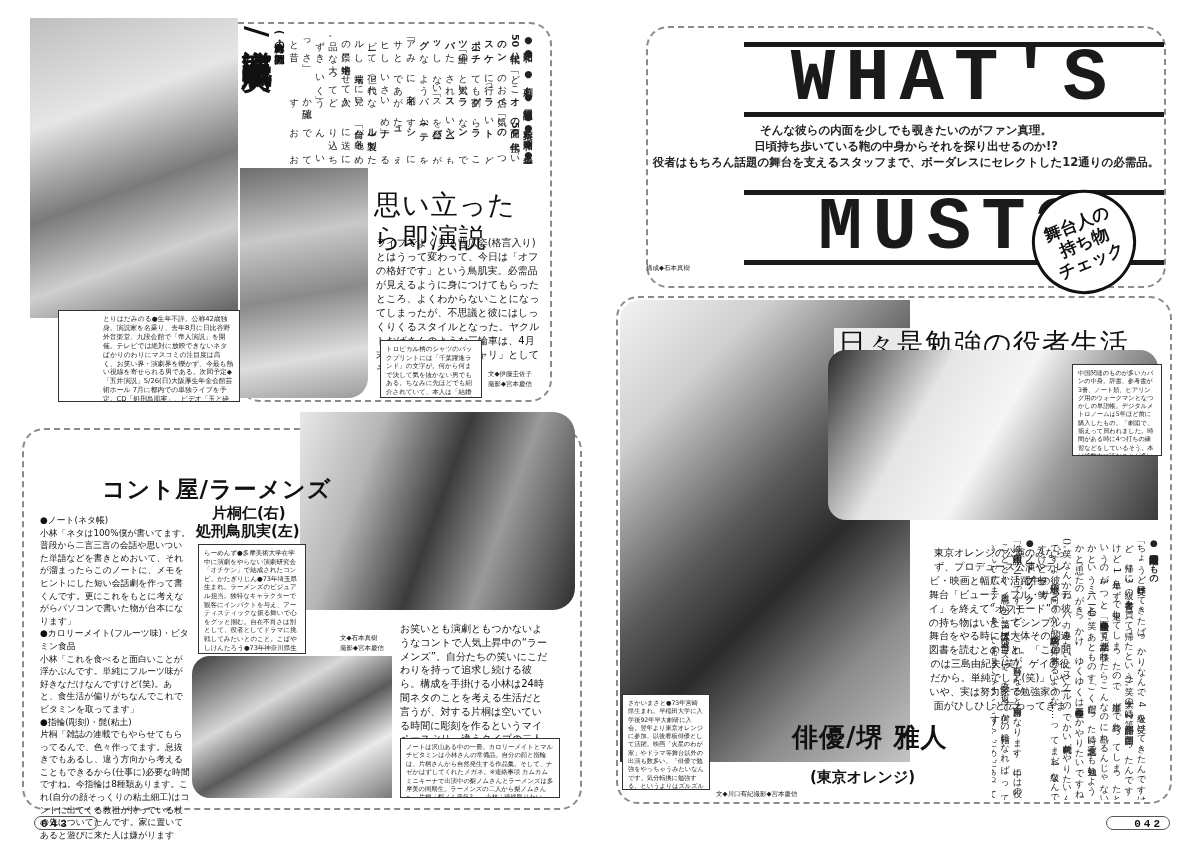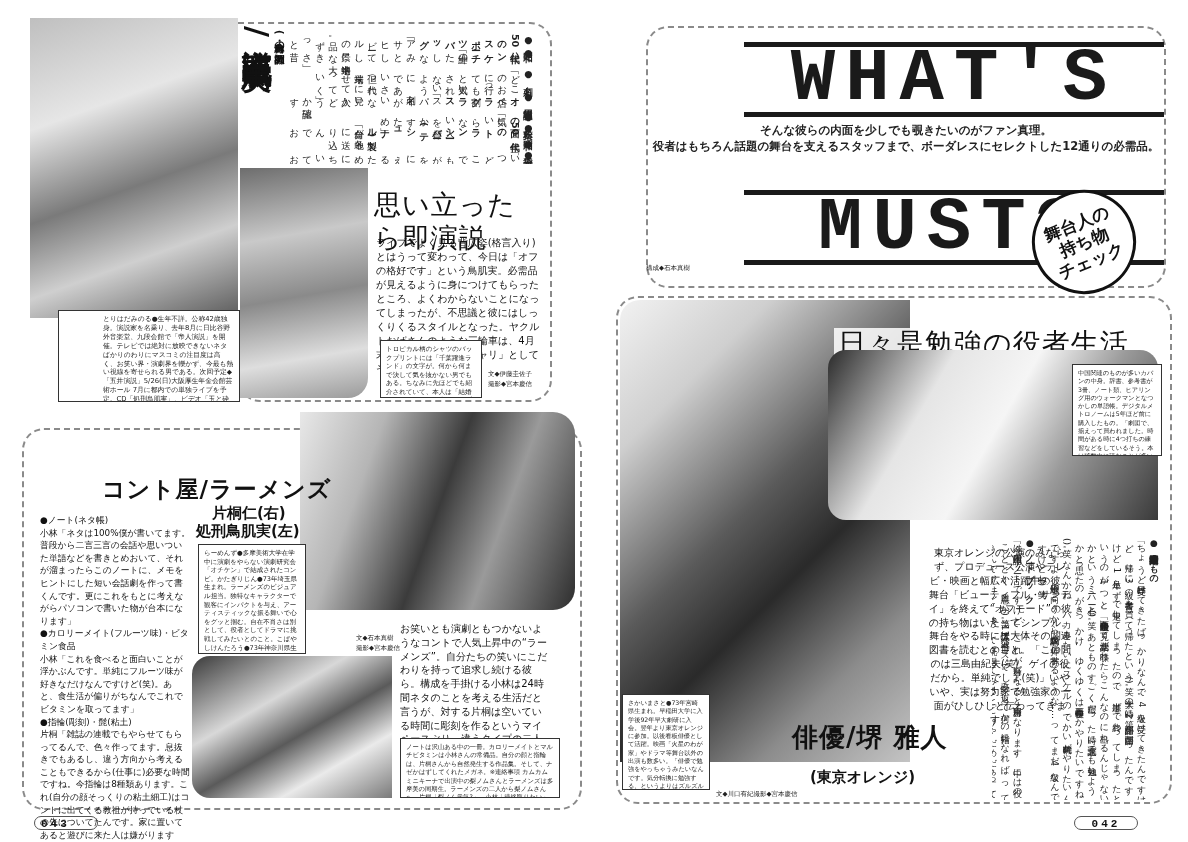--- a/index.html
+++ b/index.html
@@ -86,21 +86,21 @@
     <div>
         <div>●指輪(彫刻)・髭(粘土)</div>
         <div>片桐「雑誌の連載でもやらせてもらってるんで、色々作ってます。息抜きでもあるし、違う方向から考えることもできるから(仕事に)必要な時間ですね。今指輪は8種類あります。これ(自分の顔そっくりの粘土細工)はコントに出てくる教祖が持っている杖の先についてたんです。家に置いてあると遊びに来た人は嫌がりますね。見てるから(笑)。(これらの作品は自分にとって)髪の毛のささっちょ、いや爪?というよりも垢?(笑)」</div>
       </div>
 
   </div>
 
   <div class="boxed small" style="left:198px;top:544px;width:108px;height:110px;font-size:6.5px;line-height:8.6px;overflow:hidden;">
     <span>らーめんず●多摩美術大学在学中に演劇をやらない演劇研究会「オチケン」で結成されたコンビ。かたぎりじん●73年埼玉県生まれ。ラーメンズのビジュアル担当。独特なキャラクターで観客にインパクトを与え、アーティスティックな振る舞いで心をグッと掴む。自在不肖さは別として、役者としてドラマに挑戦してみたいとのこと。こばやしけんたろう●73年神奈川県生まれ。ラーメンズのネタ全般の構成と演出を手掛ける。24時間ネタのみだと言う、これからも約十本のページ。次回予定◆NHK「ラジオ版」AND「完売劇場」(たる4月〜放送中)</span>
   </div>
-  <div class="small" style="position:absolute;left:356px;top:634px;font-size:6.5px;">
+  <div class="small" style="position:absolute;left:340px;top:634px;font-size:6.5px;">
     <div>文◆石本真樹</div>
     <div>撮影◆宮本慶信</div>
   </div>
 
   <div class="photo" style="left:192px;top:656px;width:200px;height:142px;border-radius:18px 0 0 18px;background:linear-gradient(150deg,#3a3a3a 0%,#d8d8d8 35%,#5a5a5a 55%,#eaeaea 75%,#7a7a7a 100%);"></div>
 
   <div class="htext" style="position:absolute;left:400px;top:622px;width:152px;font-size:10px;line-height:13.8px;">お笑いとも演劇ともつかないようなコントで人気上昇中の“ラーメンズ”。自分たちの笑いにこだわりを持って追求し続ける彼ら。構成を手掛ける小林は24時間ネタのことを考える生活だと言うが、対する片桐は空いている時間に彫刻を作るというマイペースぶり。違うタイプの二人だからこそ築けるイイ関係。そんな彼らが大切にする物。</div>
 
   <div class="boxed small" style="left:400px;top:738px;width:160px;height:60px;font-size:6.3px;line-height:8.4px;overflow:hidden;">
     <span>ノートは沢山ある中の一冊。カロリーメイトとマルチビタミンは小林さんの常備品。自分の顔と指輪は、片桐さんから自然発生する作品集。そして、ナゼかはずしてくれたメガネ。※連絡事項 カムカムミニキーナで出演中の梨ノムさんとラーメンズは多摩美の同期生。ラーメンズの二人から梨ノムさんへ。片桐「梨ノム元気?」、小林「連絡取りたい」とのこと。</span>
@@ -112,20 +112,21 @@
 <div class="page pg-right">
 
   <div class="panel" style="left:52px;top:26px;width:520px;height:262px;"></div>
 
   <div class="stencil-bar" style="top:42px;"></div>
   <div class="stencil" style="top:40px;line-height:78px;">WHAT'S</div>
   <div class="stencil-bar" style="top:112px;"></div>
 
   <div style="position:absolute;left:54px;top:122px;width:516px;text-align:center;font-size:11.5px;line-height:16px;font-weight:bold;color:#222;">
     <div>そんな彼らの内面を少しでも覗きたいのがファン真理。</div>
+    <div>日頃持ち歩いている鞄の中身からそれを探り出せるのか!?</div>
     <div>役者はもちろん話題の舞台を支えるスタッフまで、ボーダレスにセレクトした12通りの必需品。</div>
   </div>
 
   <div class="stencil-bar" style="top:190px;"></div>
   <div class="stencil" style="top:190px;line-height:76px;">MUST?</div>
   <div class="stencil-bar" style="top:260px;"></div>
 
   <div class="stamp" style="left:438px;top:190px;">
     <span>舞台人の</span>
     <span>持ち物</span>
@@ -160,14 +161,14 @@
   </div>
 
   <div class="title-heavy" style="position:absolute;left:158px;top:722px;font-size:26px;line-height:30px;letter-spacing:1px;margin-left:40px;">俳優/堺 雅人</div>
   <div class="title-heavy" style="position:absolute;left:216px;top:768px;font-size:15px;">(東京オレンジ)</div>
 
   <div class="small" style="position:absolute;left:122px;top:790px;font-size:6.5px;display:flex;gap:0;">
     <span>文◆川口有紀</span>
     <span>撮影◆宮本慶信</span>
   </div>
 
-  <div class="pageno" style="left:480px;text-align:center;">042</div>
+  <div class="pageno" style="left:512px;text-align:right;">042</div>
 </div>
 
 </body></html>

